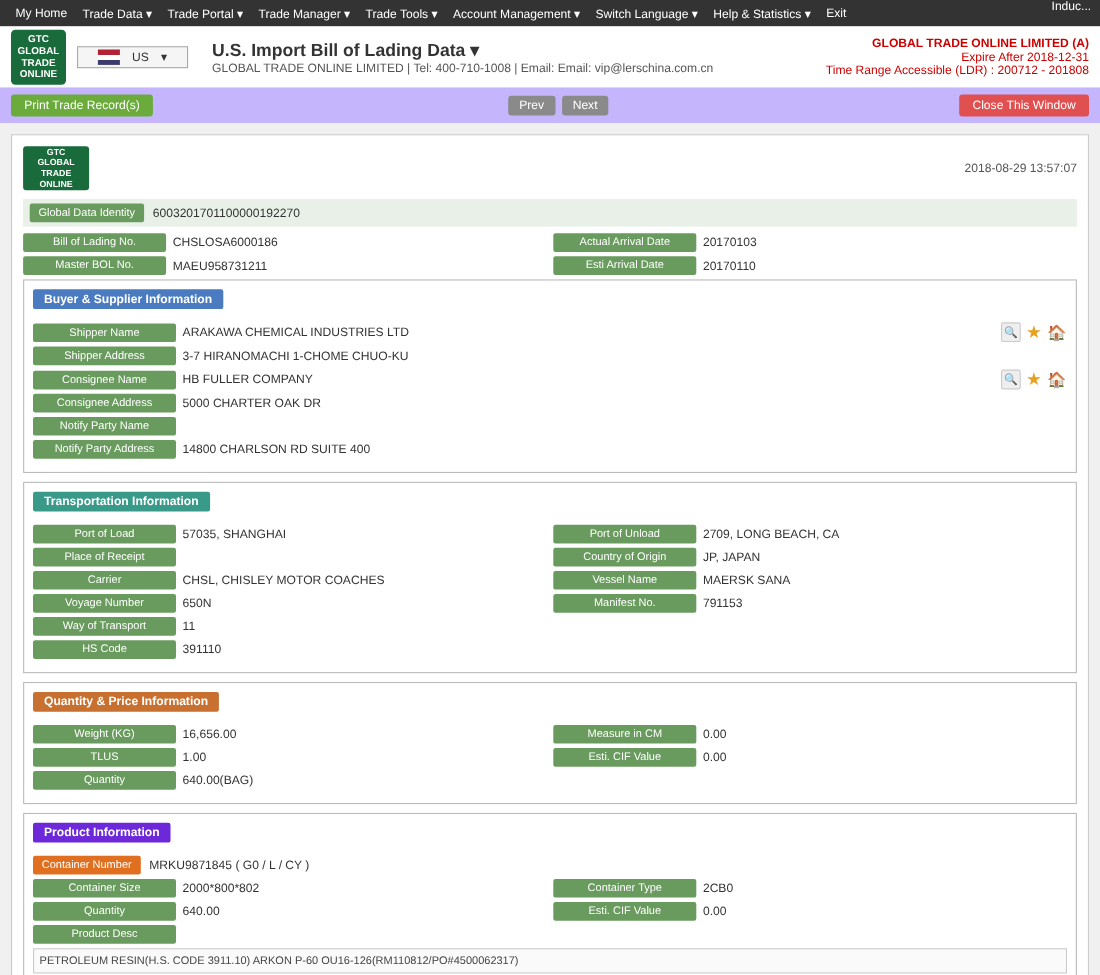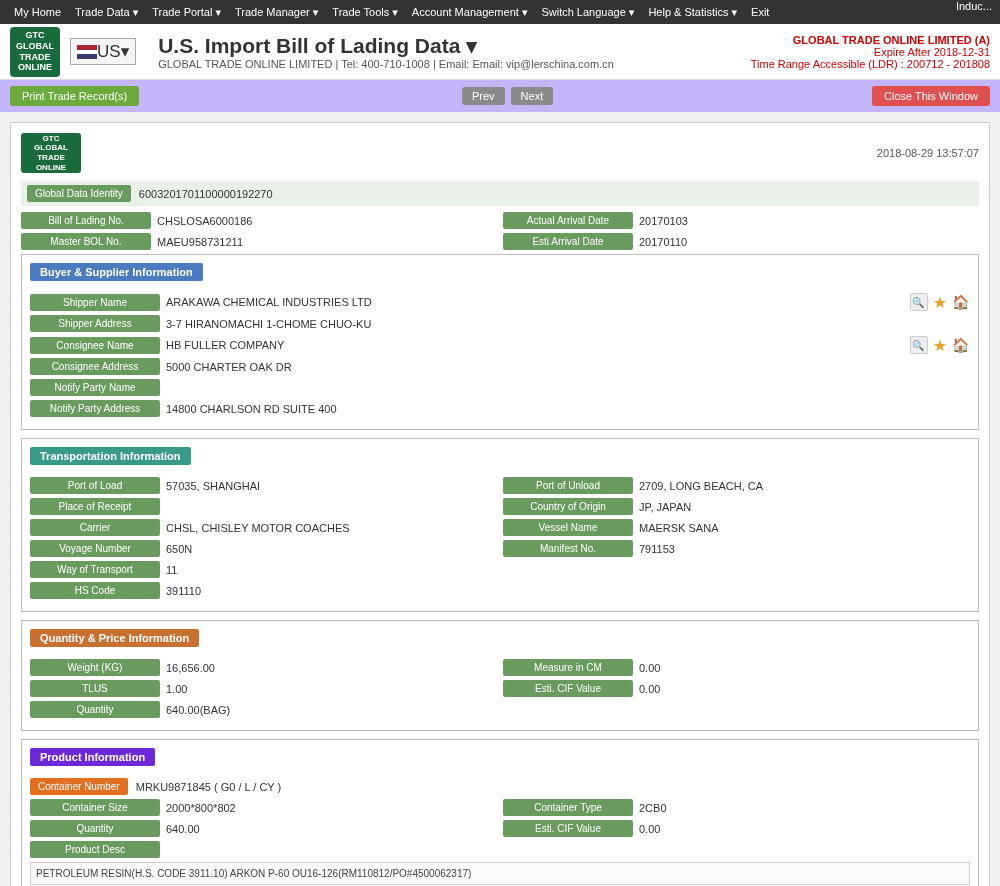--- a/index.html
+++ b/index.html
@@ -9,24 +9,24 @@
     .top-nav { background: #333; color: #fff; display: flex; align-items: flex-start; justify-content: space-between; padding: 0 8px; height: 24px; font-size: 11px; }
     .top-nav-left { display: flex; gap: 2px; }
     .top-nav-item { color: #fff; padding: 0 6px; cursor: pointer; height: 24px; display: flex; align-items: center; }
 
     
     .header-bar { background: #fff; border-bottom: 1px solid #ddd; display: flex; align-items: center; justify-content: space-between; padding: 4px 10px; height: 56px; }
     .header-left { display: flex; align-items: center; gap: 10px; }
     .logo-box { display: flex; align-items: center; }
     .logo-circle { width: 50px; height: 50px; background: #1a6b3c; border-radius: 4px; display: flex; align-items: center; justify-content: center; }
     .logo-text-inner { color: white; font-weight: bold; font-size: 9px; text-align: center; line-height: 1.2; }
-    .flag-selector { display: flex; align-items: center; gap: 0; border: 1px solid #aaa; padding: 2px 6px; cursor: pointer; font-size: 17px; background: #f5f5f5; }
+    .flag-selector { display: flex; align-items: center; gap: 11px; border: 1px solid #aaa; padding: 2px 18px; cursor: pointer; font-size: 11px; background: #f5f5f5; }
     .flag-icon { width: 20px; height: 14px; background: linear-gradient(to bottom, #b22234 33%, #fff 33%, #fff 66%, #3c3b6e 66%); display: inline-block; font-size: 9px; overflow: hidden; }
     .page-title-area { margin-left: 12px; }
-    .page-main-title { font-size: 21px; font-weight: bold; color: #333; }
+    .page-main-title { font-size: 16px; font-weight: bold; color: #333; }
     .page-subtitle { font-size: 11px; color: #555; }
     .header-right { text-align: right; font-size: 11px; color: #c00; }
     .header-right .company-name { font-weight: bold; }
 
     
     .action-bar { background: #c4b5fd; padding: 6px 10px; display: flex; align-items: center; justify-content: space-between; }
     .btn-print { background: #6aab3c; color: white; border: none; padding: 4px 12px; cursor: pointer; font-size: 11px; border-radius: 3px; }
     .btn-nav { background: #8a8a8a; color: white; border: none; padding: 3px 10px; cursor: pointer; font-size: 11px; border-radius: 3px; margin-left: 4px; }
     .btn-close { background: #e05050; color: white; border: none; padding: 4px 12px; cursor: pointer; font-size: 11px; border-radius: 3px; }
     .nav-btns { display: flex; gap: 2px; }

